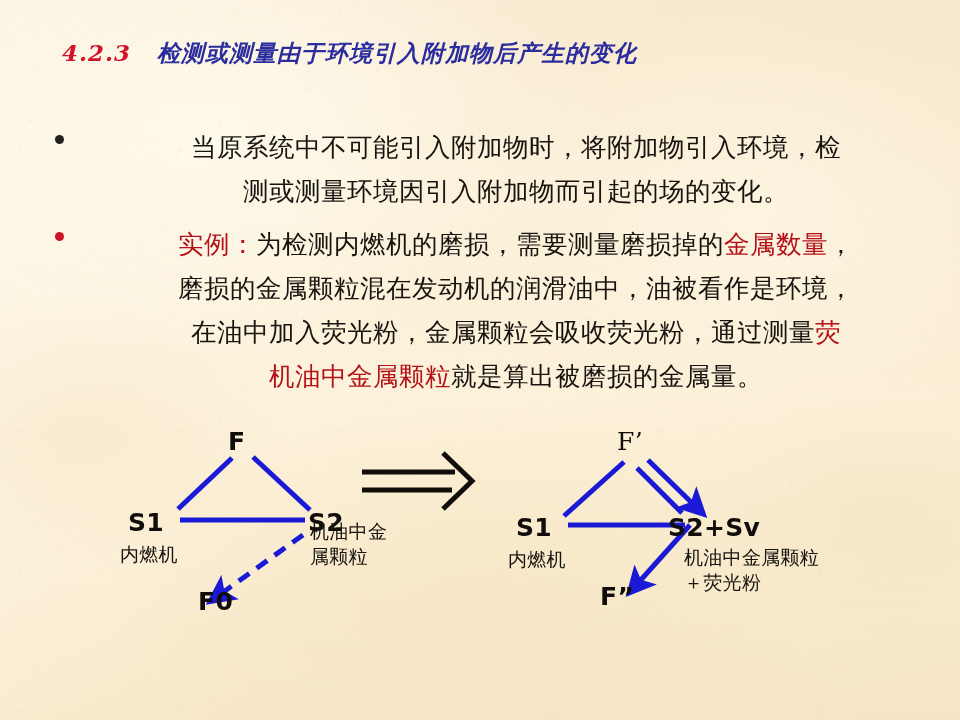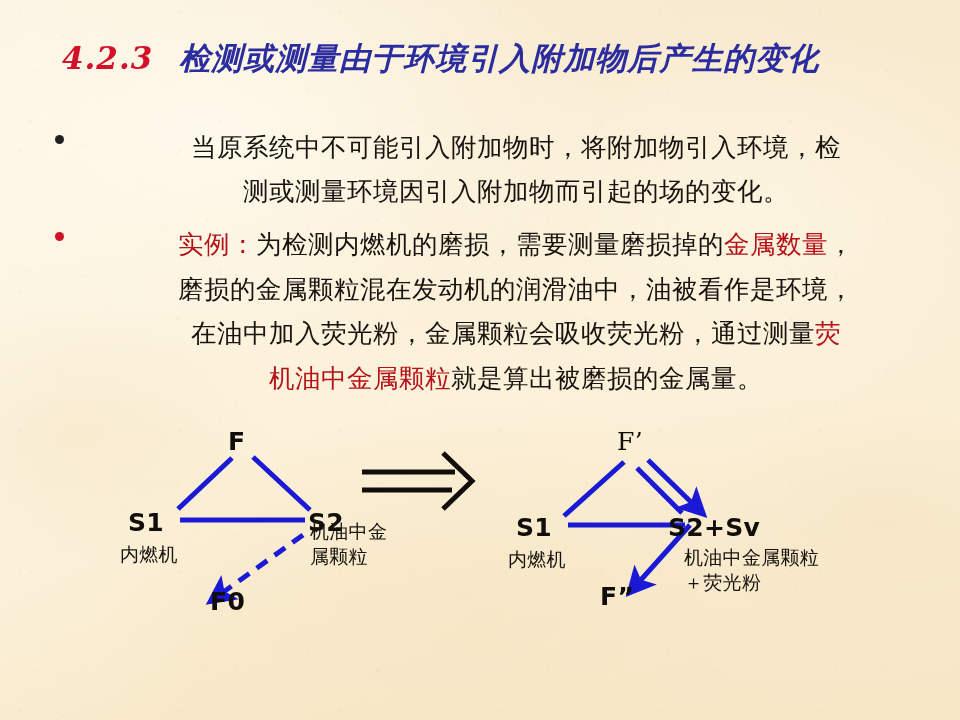--- a/index.html
+++ b/index.html
@@ -56,21 +56,21 @@
   
   .title-line {
     position: absolute;
     top: 38px;
     left: 62px;
     width: 880px;
     white-space: nowrap;
     font-family: "DejaVu Serif", "Liberation Serif", serif;
     font-weight: bold;
     font-style: italic;
-    font-size: 31px;
+    font-size: 23px;
     letter-spacing: 1px;
   }
   .title-num {
     color: #d4112a;
     margin-right: 26px;
   }
   .title-text {
     color: #2b2d9e;
   }
 
@@ -93,21 +93,21 @@
 
   .ptext {
     margin-left: 42px;
     font-family: "DejaVu Serif", "Liberation Serif", serif;
     font-size: 25.5px;
     line-height: 44px;
     color: #17140f;
     letter-spacing: 0.5px;
     text-align: center;
   }
-  .ptext .red { color: #b41118; font-family: Liberation Serif, serif; }
+  .ptext .red { color: #b41118; }
 
   #para1 { top: 125px; }
   #para2 { top: 222px; }
 
   
   #diagram {
     position: absolute;
     left: 0;
     top: 415px;
     width: 960px;
@@ -210,21 +210,21 @@
 
       <line x1="690" y1="110" x2="639" y2="167" stroke="#1a1ad6" stroke-width="5" marker-end="url(#bluehead)"></line>
     </svg>
 
     <span class="dlabel" style="left:228px; top:12px;">F</span>
     <span class="dlabel" style="left:128px; top:93px;">S1</span>
     <span class="dcaption" style="left:120px; top:127px;">内燃机</span>
     <span class="dlabel" style="left:308px; top:93px;text-align:center;">S2</span>
     <span class="dcaption" style="left:310px; top:104px;">机油中金
 属颗粒</span>
-    <span class="dlabel" style="left:198px; top:172px;margin-left:12px;">F0</span>
+    <span class="dlabel" style="left:198px; top:172px;">F0</span>
 
     <span class="dlabel serif" style="left:617px; top:12px;">F’</span>
     <span class="dlabel" style="left:516px; top:98px;">S1</span>
     <span class="dcaption" style="left:508px; top:132px;">内燃机</span>
     <span class="dlabel" style="left:668px; top:98px;">S2+Sv</span>
     <span class="dcaption" style="left:684px; top:130px;">机油中金属颗粒
 ＋荧光粉</span>
     <span class="dlabel" style="left:600px; top:167px;">F”</span>
 
   </div>

